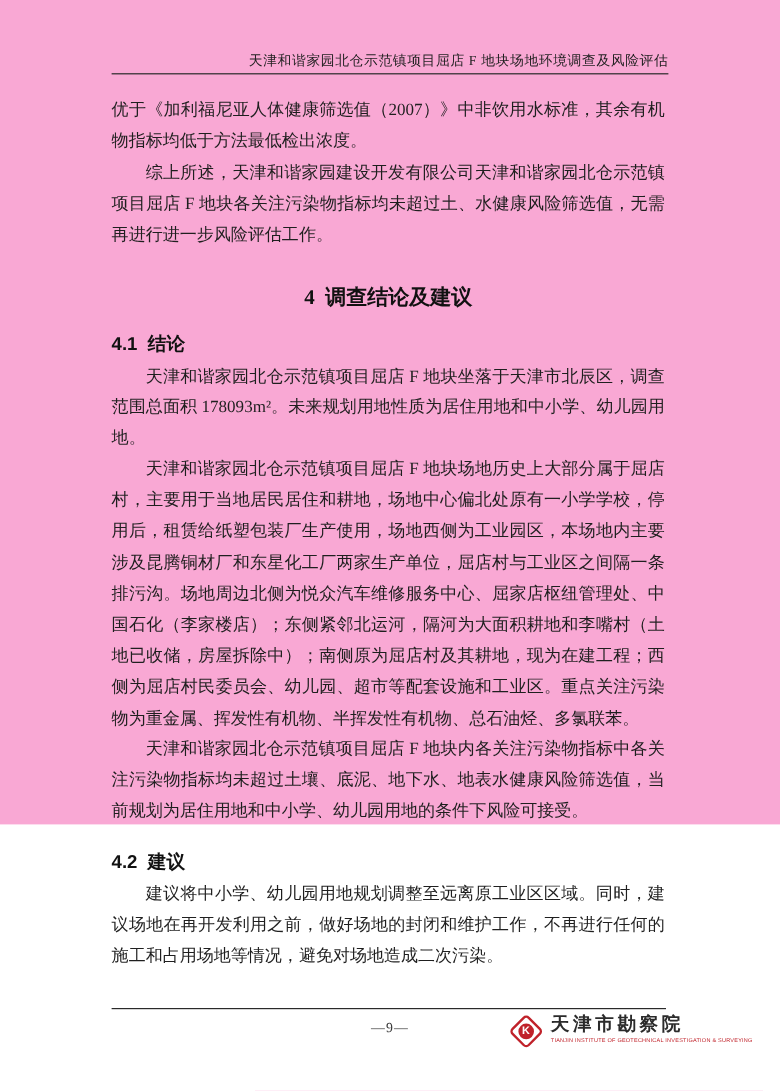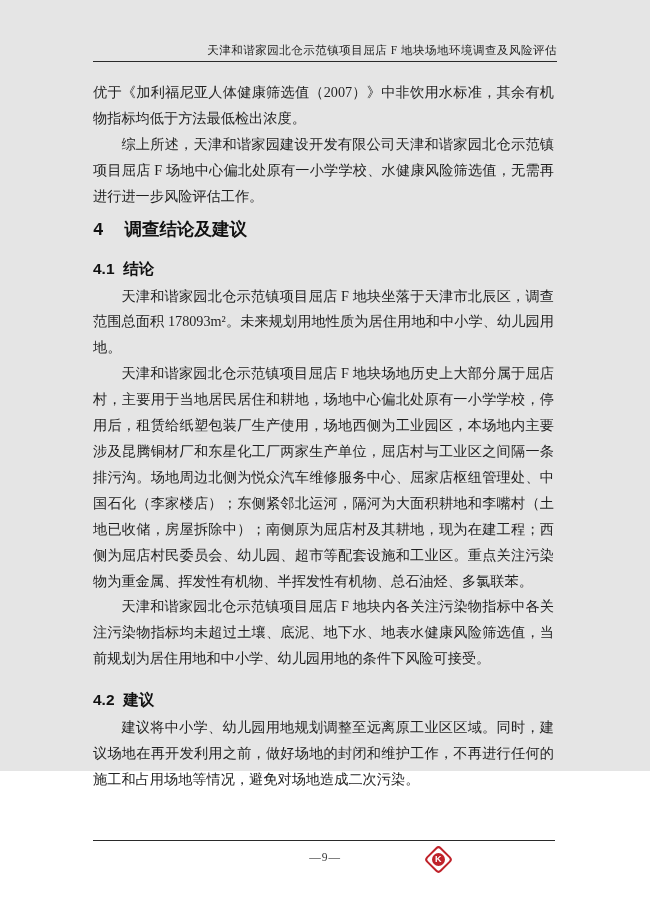--- a/index.html
+++ b/index.html
@@ -10,22 +10,22 @@
   html,body{margin:0;padding:0;}
   body{
     width:650px;height:909px;
     background:#ffffff;
     font-family:"Liberation Serif","DejaVu Serif",serif;
     color:var(--ink);
     overflow:hidden;
   }
   .page{
     position:relative;
-    width:650px;height:771px;
-    background:#e5e5e5;
+    width:650px;height:687px;
+    background:#f9a8d4;
   }
   
   .header{
     position:absolute;
     left:93px;right:93px;top:43px;
   }
   .header-title{
     font-size:11.5px;
     text-align:right;
     letter-spacing:0.5px;
@@ -44,25 +44,25 @@
   }
   .para{
     margin:0;
     font-size:14.2px;
     line-height:25.9px;
     text-align:justify;
     text-indent:2em;
   }
   .para.no-indent{text-indent:0;}
   .h1{
-    margin:7px 0 7px 0;
-    font-family:Liberation Mono, monospace;
+    margin:25px 0 7px 0;
+    font-family:Liberation Serif, serif;
     font-weight:bold;
     font-size:17.5px;
-    text-align:left;
+    text-align:center;
     white-space:pre-wrap;
     color:#111;
   }
   .h2{
     margin:18px 0 4px 0;
     font-family:"Liberation Sans","DejaVu Sans",sans-serif;
     font-weight:bold;
     font-size:15.5px;
     text-align:left;
     white-space:pre-wrap;
@@ -146,21 +146,21 @@
 
   <div class="header">
     <div class="header-title">天津和谐家园北仓示范镇项目屈店 F 地块场地环境调查及风险评估</div>
     <hr class="header-rule">
   </div>
 
   <div class="content">
 
     <p class="para no-indent">优于《加利福尼亚人体健康筛选值（2007）》中非饮用水标准，其余有机物指标均低于方法最低检出浓度。</p>
 
-    <p class="para">综上所述，天津和谐家园建设开发有限公司天津和谐家园北仓示范镇项目屈店 F 场地中心偏北处原有一小学学校、水健康风险筛选值，无需再进行进一步风险评估工作。</p>
+    <p class="para">综上所述，天津和谐家园建设开发有限公司天津和谐家园北仓示范镇项目屈店 F 地块各关注污染物指标均未超过土、水健康风险筛选值，无需再进行进一步风险评估工作。</p>
 
     <div class="h1">4  调查结论及建议</div>
 
     <div class="h2">4.1  结论</div>
 
     <p class="para">天津和谐家园北仓示范镇项目屈店 F 地块坐落于天津市北辰区，调查范围总面积 178093m²。未来规划用地性质为居住用地和中小学、幼儿园用地。</p>
 
     <p class="para">天津和谐家园北仓示范镇项目屈店 F 地块场地历史上大部分属于屈店村，主要用于当地居民居住和耕地，场地中心偏北处原有一小学学校，停用后，租赁给纸塑包装厂生产使用，场地西侧为工业园区，本场地内主要涉及昆腾铜材厂和东星化工厂两家生产单位，屈店村与工业区之间隔一条排污沟。场地周边北侧为悦众汽车维修服务中心、屈家店枢纽管理处、中国石化（李家楼店）；东侧紧邻北运河，隔河为大面积耕地和李嘴村（土地已收储，房屋拆除中）；南侧原为屈店村及其耕地，现为在建工程；西侧为屈店村民委员会、幼儿园、超市等配套设施和工业区。重点关注污染物为重金属、挥发性有机物、半挥发性有机物、总石油烃、多氯联苯。</p>
 
 
@@ -174,15 +174,19 @@
   <hr class="footer-rule">
 
   <div class="page-number">—9—</div>
 
   <div class="footer-logo">
     <div class="logo-diamond">
       <div class="logo-circle">
         <span class="logo-mark">K</span>
       </div>
     </div>
+    <div class="logo-text-block">
+      <div class="logo-name">天津市勘察院</div>
+      <div class="logo-subtitle">TIANJIN INSTITUTE OF GEOTECHNICAL INVESTIGATION &amp; SURVEYING</div>
+    </div>
   </div>
 
 </div>
 
 </body></html>

